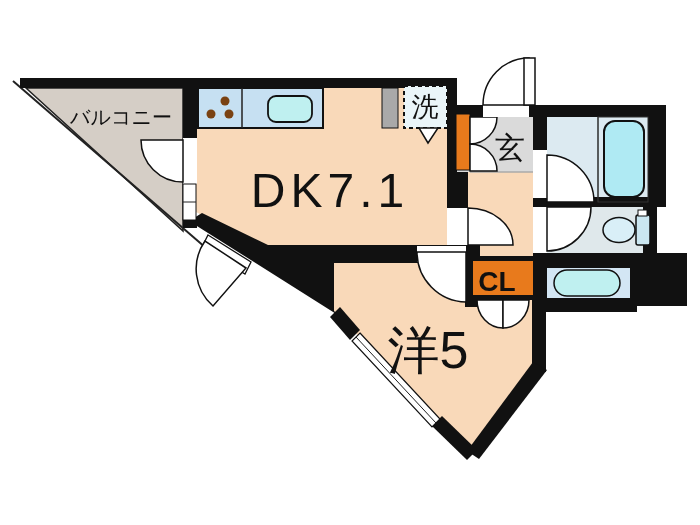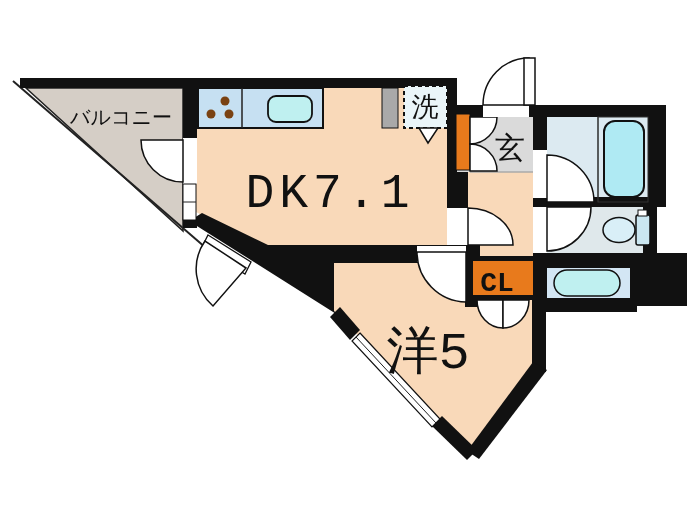--- a/index.html
+++ b/index.html
@@ -1,17 +1,17 @@
 <!DOCTYPE html>
 <html><head>
 <meta charset="utf-8">
 <style>
   html,body{margin:0;padding:0;background:#ffffff;}
   .stage{width:700px;height:525px;position:relative;background:#fff;
-         font-family:Liberation Mono, monospace;}
+         font-family:Liberation Sans, sans-serif;}
   svg{display:block}
   .wall{stroke:none;}
   .thinline{stroke:#222;fill:none;}
   .fixture{stroke:#111;}
   .doorarc{fill:#ffffff;stroke:#111;stroke-width:1.5;}
   .gap{fill:#ffffff;stroke:none;}
   text{fill:#111;}
 </style>
 </head>
 <body>

